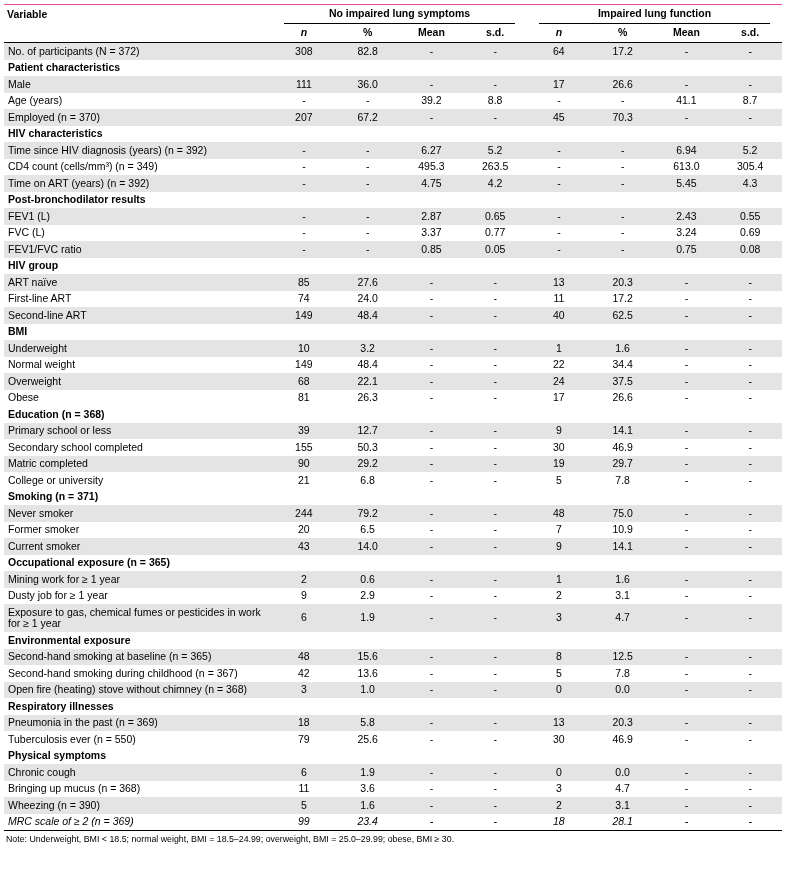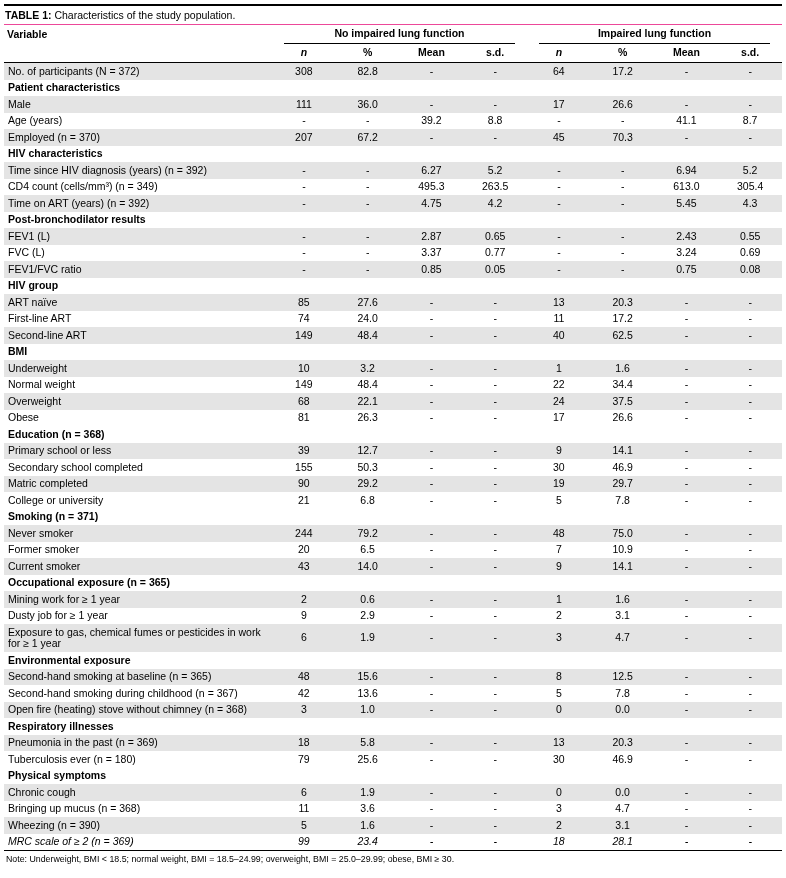--- a/index.html
+++ b/index.html
@@ -61,42 +61,38 @@
     font-size: 8.8px;
     line-height: 10.5px;
     padding: 3px 1px;
   }
 </style>
 </head>
 <body>
 
 <div class="page">
 
-  <div class="table-title">
-    <span class="title-prefix">TABLE 1:</span>
-    <span>Characteristics of the study population.</span>
-  </div>
 
   <table class="study-table">
     <colgroup>
       <col style="width:268px">
       <col>
         <col>
         <col>
         <col>
       <col>
         <col>
         <col>
         <col>
     </colgroup>
     <thead>
       <tr class="group-row">
         <th class="var-head" rowspan="2">Variable</th>
         <th class="group-head" colspan="4">
-          <span class="group-label">No impaired lung function</span>
+          <span class="group-label">No impaired lung symptoms</span>
         </th>
         <th class="group-head" colspan="4">
           <span class="group-label">Impaired lung function</span>
         </th>
       </tr>
       <tr class="sub-row">
           <th class="sub ital">n</th>
           <th class="sub">%</th>
           <th class="sub">Mean</th>
           <th class="sub">s.d.</th>
@@ -472,21 +468,21 @@
           <td class="num">18</td>
           <td class="num">5.8</td>
           <td class="num">-</td>
           <td class="num">-</td>
           <td class="num">13</td>
           <td class="num">20.3</td>
           <td class="num">-</td>
           <td class="num">-</td>
         </tr>
         <tr class="data-row">
-          <td class="var">Tuberculosis ever (n = 180)</td>
+          <td class="var">Tuberculosis ever (n = 550)</td>
           <td class="num">79</td>
           <td class="num">25.6</td>
           <td class="num">-</td>
           <td class="num">-</td>
           <td class="num">30</td>
           <td class="num">46.9</td>
           <td class="num">-</td>
           <td class="num">-</td>
         </tr>
         <tr class="section-row">

